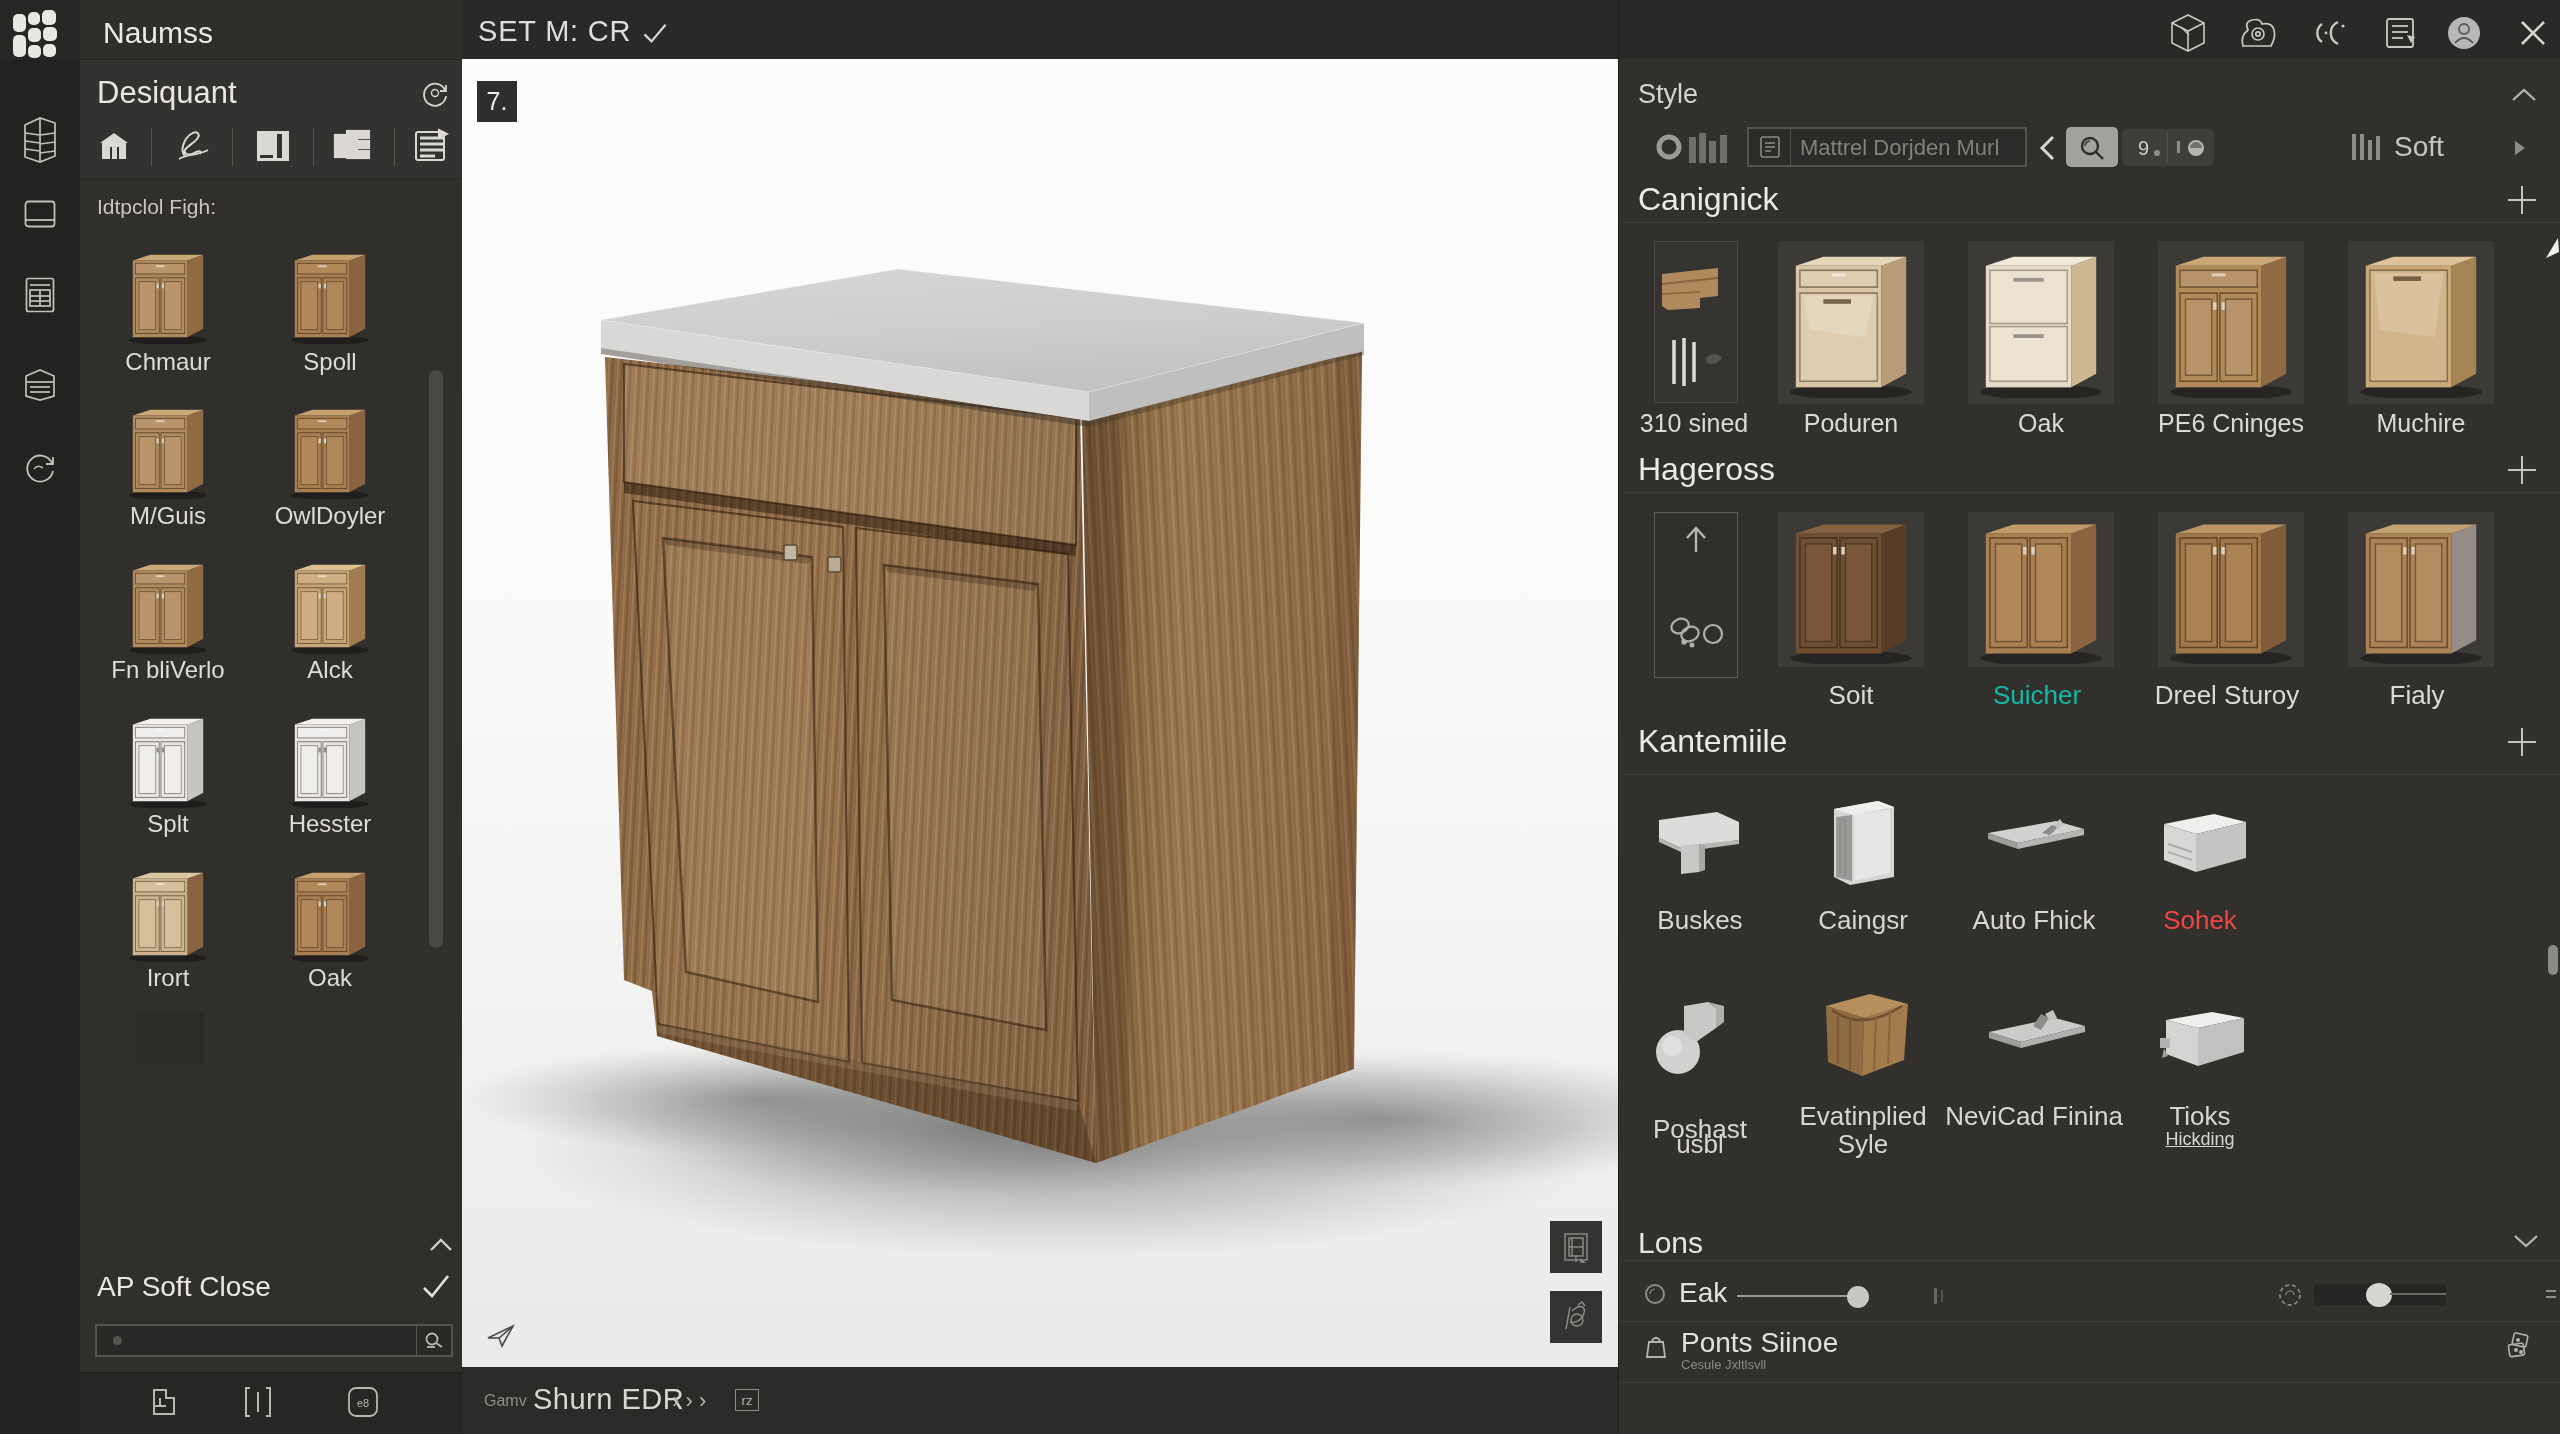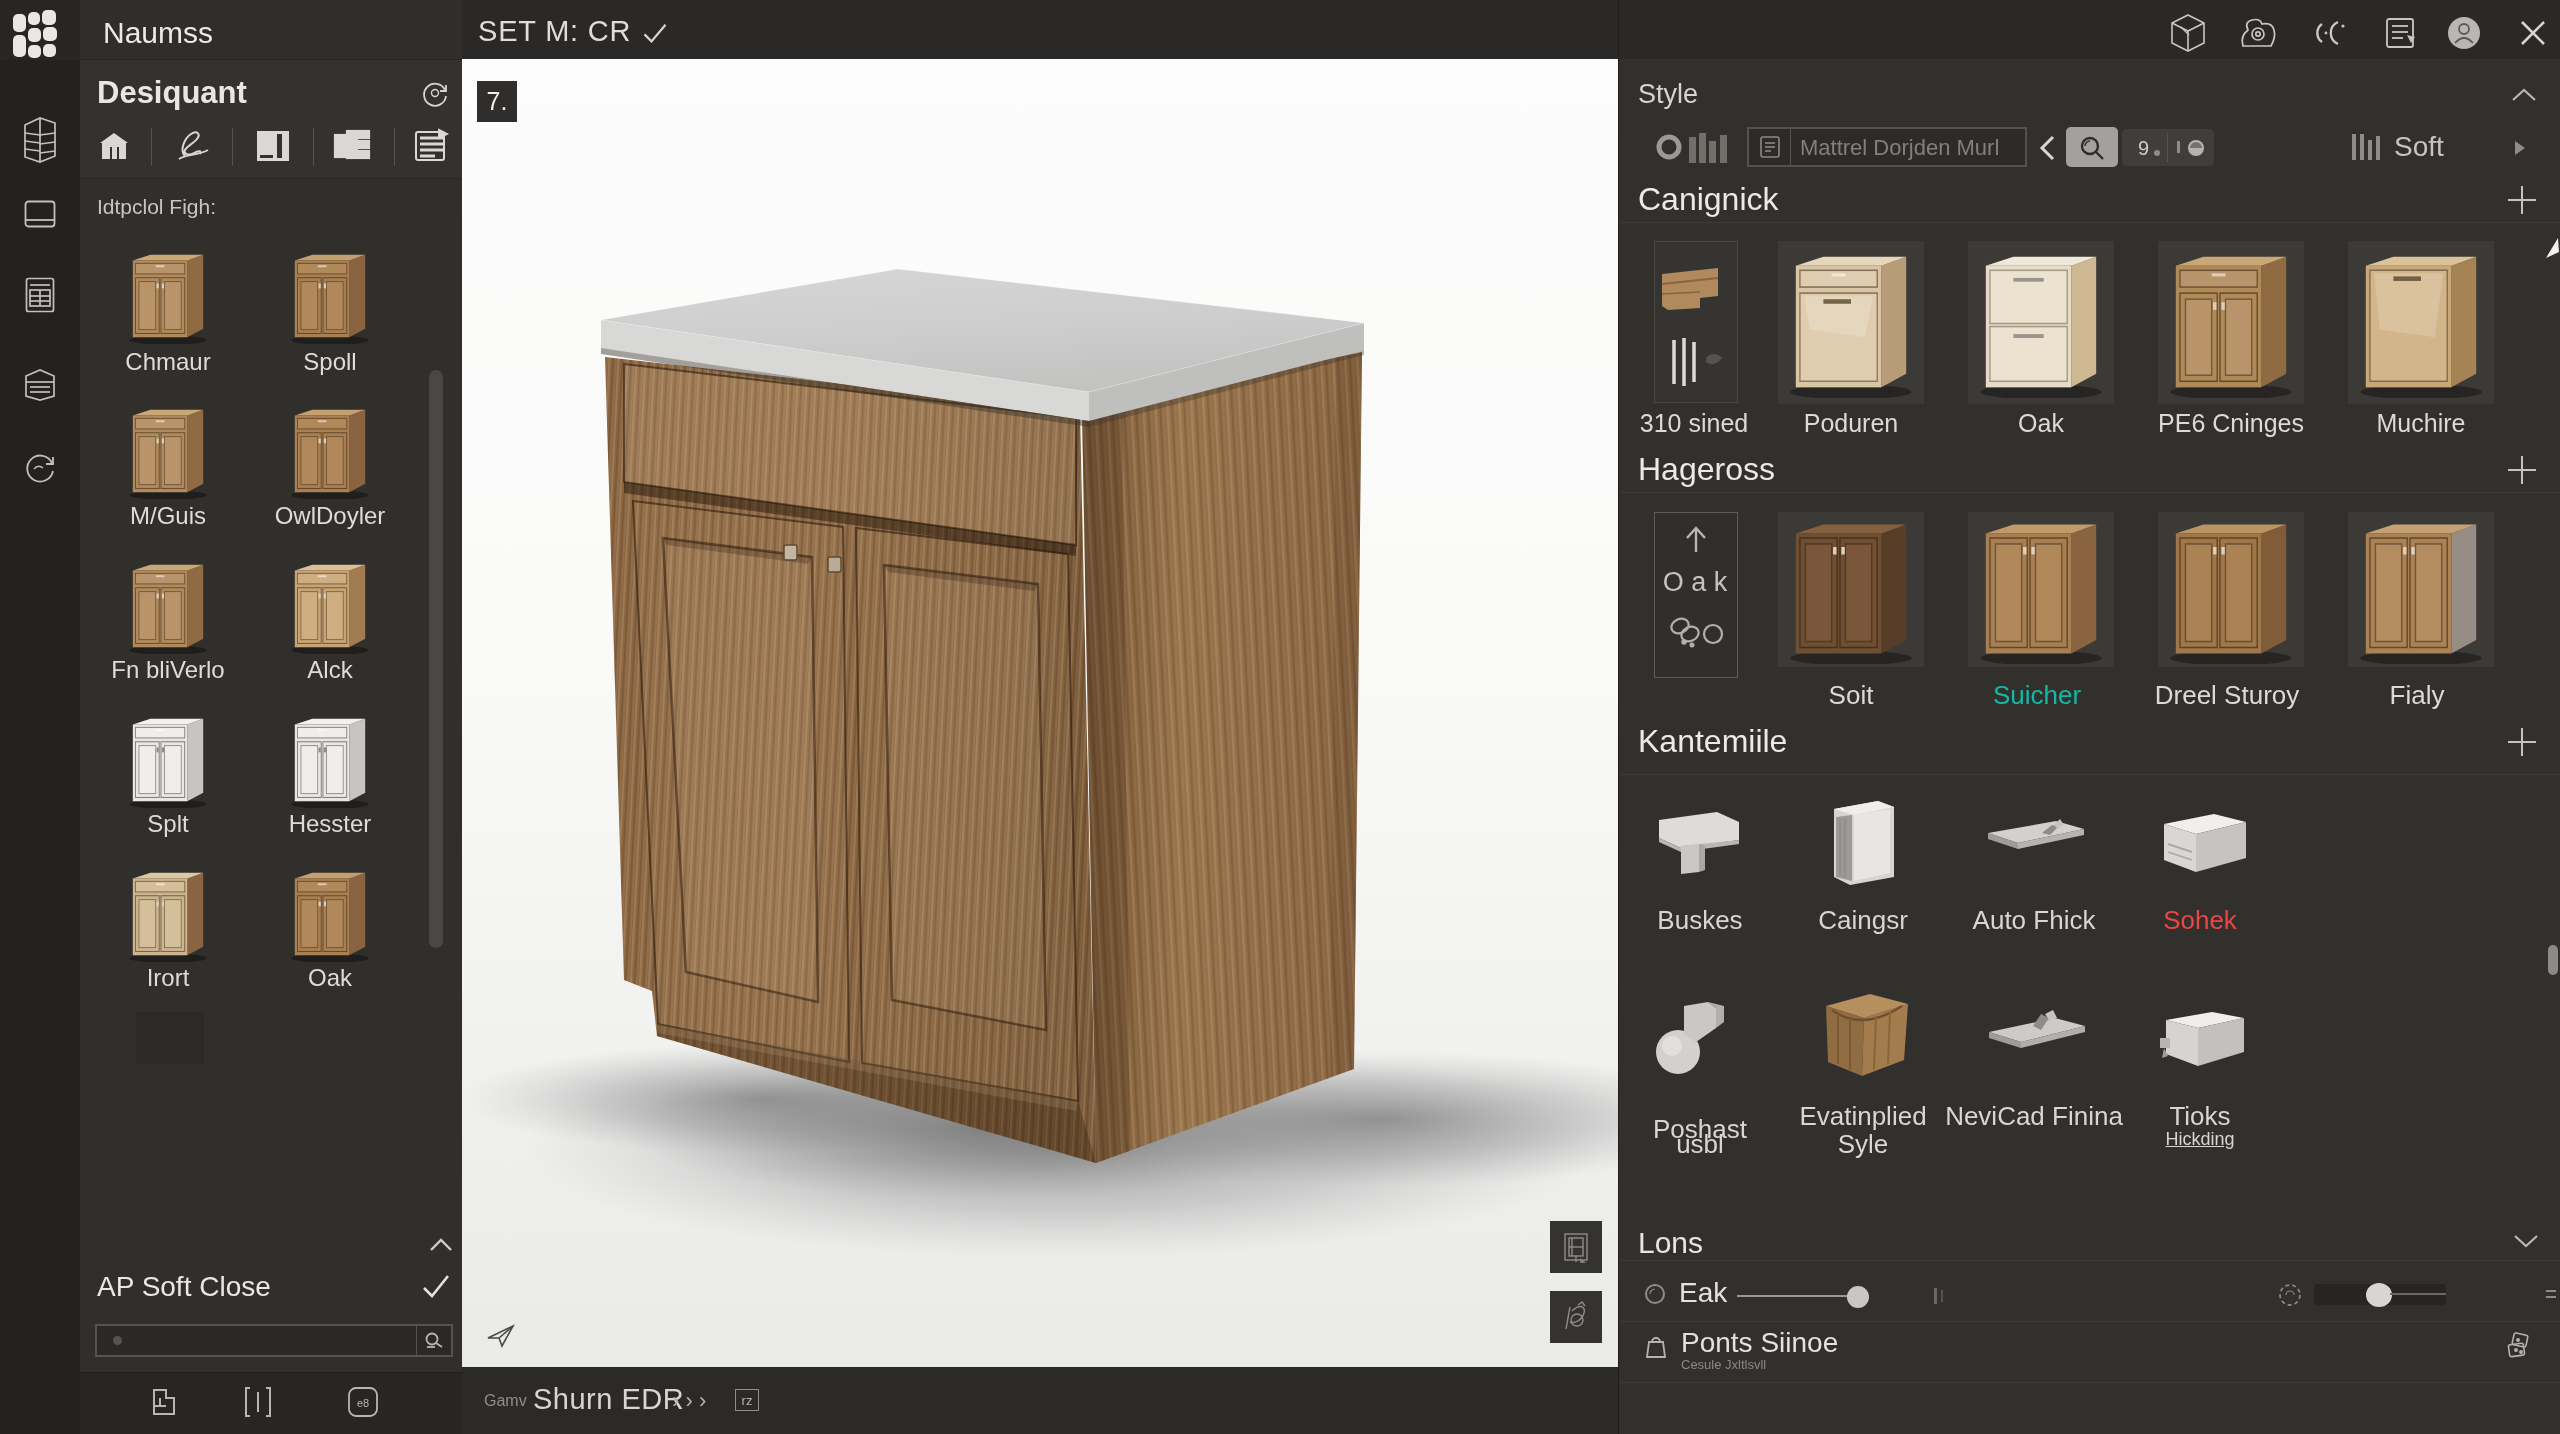--- a/index.html
+++ b/index.html
@@ -50,21 +50,21 @@
       </svg></div>
 <div style="position:absolute;left:22px;top:449px;"><svg width="36" height="36" viewBox="0 0 36 36" fill="none" stroke="#c2c0bc" stroke-width="1.8">
         <path d="M30,14 A13,13 0 1 0 31,22"></path>
         <polyline points="31,8 31,15 24,15"></polyline>
         <path d="M12,20 q4,-5 9,-1" stroke-width="1.4"></path>
       </svg></div>
 <div style="position:absolute;left:80px;top:0;width:382px;height:1434px;background:#312f2c;"></div>
 <div style="position:absolute;left:80px;top:0;width:382px;height:59px;background:#2f2e2b;border-bottom:1px solid #262522;"></div>
 <div style="position:absolute;left:103px;top:16px;font-size:30px;color:#eceae6;font-weight:500;letter-spacing:0px;white-space:nowrap;line-height:1.1;">Naumss</div>
 <div style="position:absolute;left:80px;top:60px;width:382px;height:118px;background:#343231;border-bottom:1px solid #282724;"></div>
-<div style="position:absolute;left:97px;top:76px;font-size:31px;color:#e9e7e3;font-weight:700;letter-spacing:0px;white-space:nowrap;line-height:1.1;">Desiquant</div>
+<div style="position:absolute;left:97px;top:76px;font-size:31px;color:#e9e7e3;font-weight:400;letter-spacing:0px;white-space:nowrap;line-height:1.1;">Desiquant</div>
 <svg style="position:absolute;left:421px;top:79px" width="28" height="28" viewBox="0 0 28 28" fill="none" stroke="#d6d4d0" stroke-width="1.8">
       <path d="M24,11 A11,11 0 1 0 25,17"></path>
       <polyline points="25,6 25,12 19,12"></polyline>
       <circle cx="14" cy="14" r="3.5" stroke-width="1.4"></circle>
     </svg>
 <div style="position:absolute;left:98px;top:130px;"><svg width="32" height="32" viewBox="0 0 32 32">
         <polygon points="16,3 30,13 2,13" fill="#dad8d4"></polygon>
         <rect x="4" y="13" width="24" height="16" fill="#dad8d4"></rect>
         <rect x="12" y="17" width="9" height="12" fill="#343231"></rect>
         <rect x="14" y="17" width="5" height="12" fill="#dad8d4"></rect>
@@ -542,21 +542,20 @@
 <svg style="position:absolute;left:2506px;top:454px" width="32" height="32" viewBox="0 0 32 32" stroke="#c5c3bf" stroke-width="2">
       <line x1="16" y1="2" x2="16" y2="30"></line>
       <line x1="2" y1="16" x2="30" y2="16"></line>
     </svg>
 <div style="position:absolute;left:1620px;top:492px;width:940px;height:1px;background:#3c3b37;"></div>
 <div style="position:absolute;left:1654px;top:512px;width:84px;height:166px;background:#312f2c;border:1px solid #5e5c56;box-sizing:border-box;"></div>
 <svg style="position:absolute;left:1678px;top:524px" width="36" height="30" viewBox="0 0 36 30" fill="none" stroke="#b9b7b3" stroke-width="2.4">
       <line x1="18" y1="28" x2="18" y2="6"></line>
       <polyline points="9,14 18,4 27,14"></polyline>
     </svg>
-<div style="position:absolute;left:1395px;top:568px;width:600px;text-align:center;font-size:27px;color:#c5c3bf;font-weight:400;letter-spacing:0px;white-space:nowrap;line-height:1.1;">O a k</div>
 <svg style="position:absolute;left:1668px;top:612px" width="56" height="40" viewBox="0 0 56 40" fill="none" stroke="#b2b0ac" stroke-width="2.2">
       <ellipse cx="12" cy="14" rx="9" ry="7" transform="rotate(-25 12 14)"></ellipse>
       <ellipse cx="22" cy="22" rx="9" ry="7" transform="rotate(-25 22 22)"></ellipse>
       <circle cx="16" cy="30" r="1.6" fill="#b2b0ac"></circle>
       <circle cx="24" cy="33" r="1.4" fill="#b2b0ac"></circle>
       <circle cx="45" cy="22" r="9"></circle>
     </svg>
 <div style="position:absolute;left:1778px;top:512px;width:146px;height:155px;background:#3b3a37;"></div>
 <svg style="position:absolute;left:1782px;top:514px" width="138" height="150" viewBox="0 0 100 100" preserveAspectRatio="none">
       <ellipse cx="50" cy="96" rx="44" ry="5" fill="rgba(0,0,0,0.35)"></ellipse>

